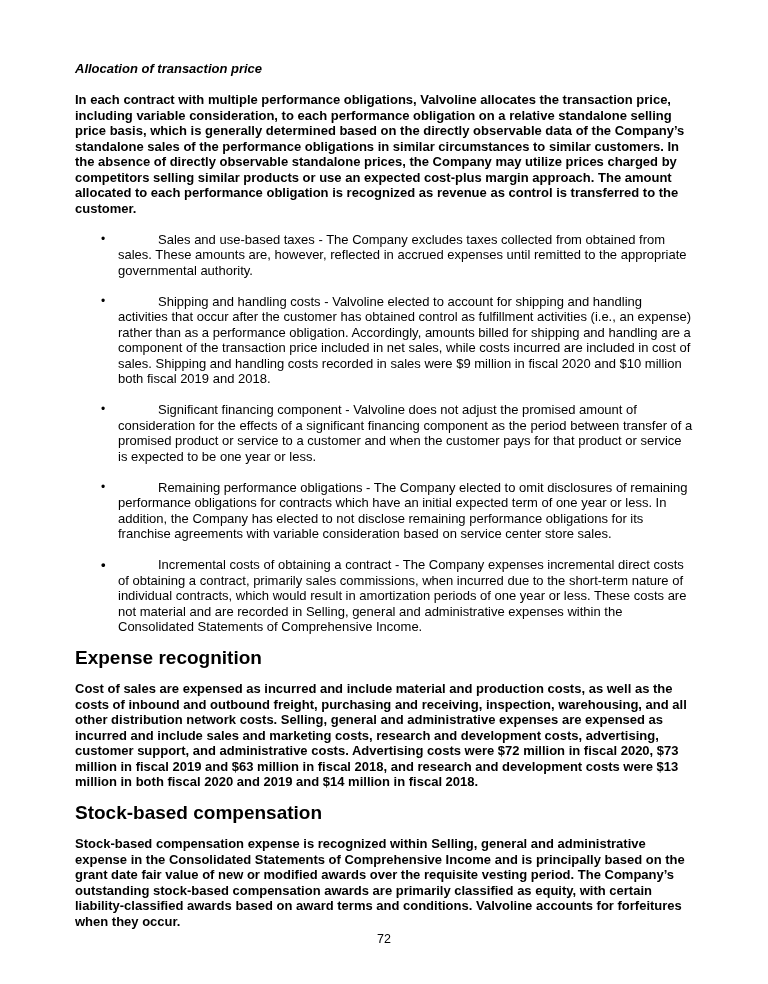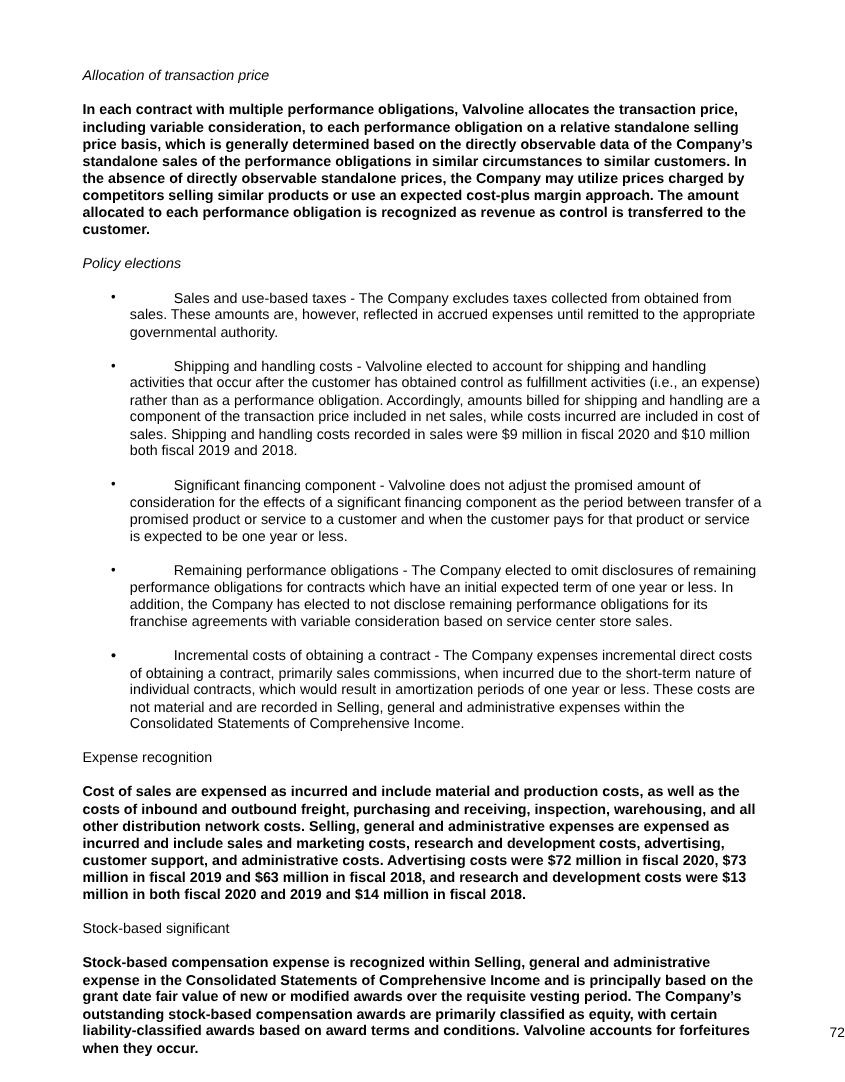--- a/index.html
+++ b/index.html
@@ -16,28 +16,28 @@
     line-height: 15.5px;
     color: #000000;
   }
   .content {
     position: absolute;
     top: 61px;
     left: 75px;
     width: 618px;
   }
   .heading-bi {
-    font-weight: normal;
+    font-weight: bold;
     font-style: italic;
     font-size: 13px;
     margin: 0 0 15.5px 0;
   }
   .heading-b {
-    font-weight: normal;
-    font-size: 13px;
+    font-weight: bold;
+    font-size: 19px;
     margin: 15.5px 0 15.5px 0;
   }
   p.para {
     margin: 0 0 15.5px 0;
     font-weight: bold;
   }
   .bullet-list {
     margin: 0 0 15.5px 0;
   }
   .bullet-row {
@@ -62,34 +62,33 @@
   }
   .lead-bold {
     font-weight: normal;
     margin-left: 40px;
   }
   .page-number {
     position: absolute;
     bottom: 37px;
     left: 0;
     width: 100%;
-    text-align: right;
+    text-align: center;
     font-size: 12.5px;
   }
 </style>
 </head>
 <body>
 
 <div class="content">
 
   <h3 class="heading-bi">Allocation of transaction price</h3>
 
   <p class="para">In each contract with multiple performance obligations, Valvoline allocates the transaction price, including variable consideration, to each performance obligation on a relative standalone selling price basis, which is generally determined based on the directly observable data of the Company’s standalone sales of the performance obligations in similar circumstances to similar customers. In the absence of directly observable standalone prices, the Company may utilize prices charged by competitors selling similar products or use an expected cost-plus margin approach. The amount allocated to each performance obligation is recognized as revenue as control is transferred to the customer.</p>
 
-  <h3 class="heading-bi">Policy elections</h3>
 
   <div class="bullet-list">
 
     <div class="bullet-row">
       <span class="bullet-marker">•</span>
       <span class="bullet-body"><span class="lead-bold">Sales and use-based taxes -</span><span> The Company excludes taxes collected from obtained from sales. These amounts are, however, reflected in accrued expenses until remitted to the appropriate governmental authority.</span></span>
     </div>
 
     <div class="bullet-row">
       <span class="bullet-marker">•</span>
@@ -110,19 +109,19 @@
       <span class="bullet-marker bold">•</span>
       <span class="bullet-body"><span class="lead-bold">Incremental costs of obtaining a contract</span><span> - The Company expenses incremental direct costs of obtaining a contract, primarily sales commissions, when incurred due to the short-term nature of individual contracts, which would result in amortization periods of one year or less. These costs are not material and are recorded in Selling, general and administrative expenses within the Consolidated Statements of Comprehensive Income.</span></span>
     </div>
 
   </div>
 
   <h3 class="heading-b">Expense recognition</h3>
 
   <p class="para">Cost of sales are expensed as incurred and include material and production costs, as well as the costs of inbound and outbound freight, purchasing and receiving, inspection, warehousing, and all other distribution network costs. Selling, general and administrative expenses are expensed as incurred and include sales and marketing costs, research and development costs, advertising, customer support, and administrative costs. Advertising costs were $72 million in fiscal 2020, $73 million in fiscal 2019 and $63 million in fiscal 2018, and research and development costs were $13 million in both fiscal 2020 and 2019 and $14 million in fiscal 2018.</p>
 
-  <h3 class="heading-b">Stock-based significant</h3>
+  <h3 class="heading-b">Stock-based compensation</h3>
 
   <p class="para">Stock-based compensation expense is recognized within Selling, general and administrative expense in the Consolidated Statements of Comprehensive Income and is principally based on the grant date fair value of new or modified awards over the requisite vesting period. The Company’s outstanding stock-based compensation awards are primarily classified as equity, with certain liability-classified awards based on award terms and conditions. Valvoline accounts for forfeitures when they occur.</p>
 
 </div>
 
 <div class="page-number">72</div>
 
 </body></html>

